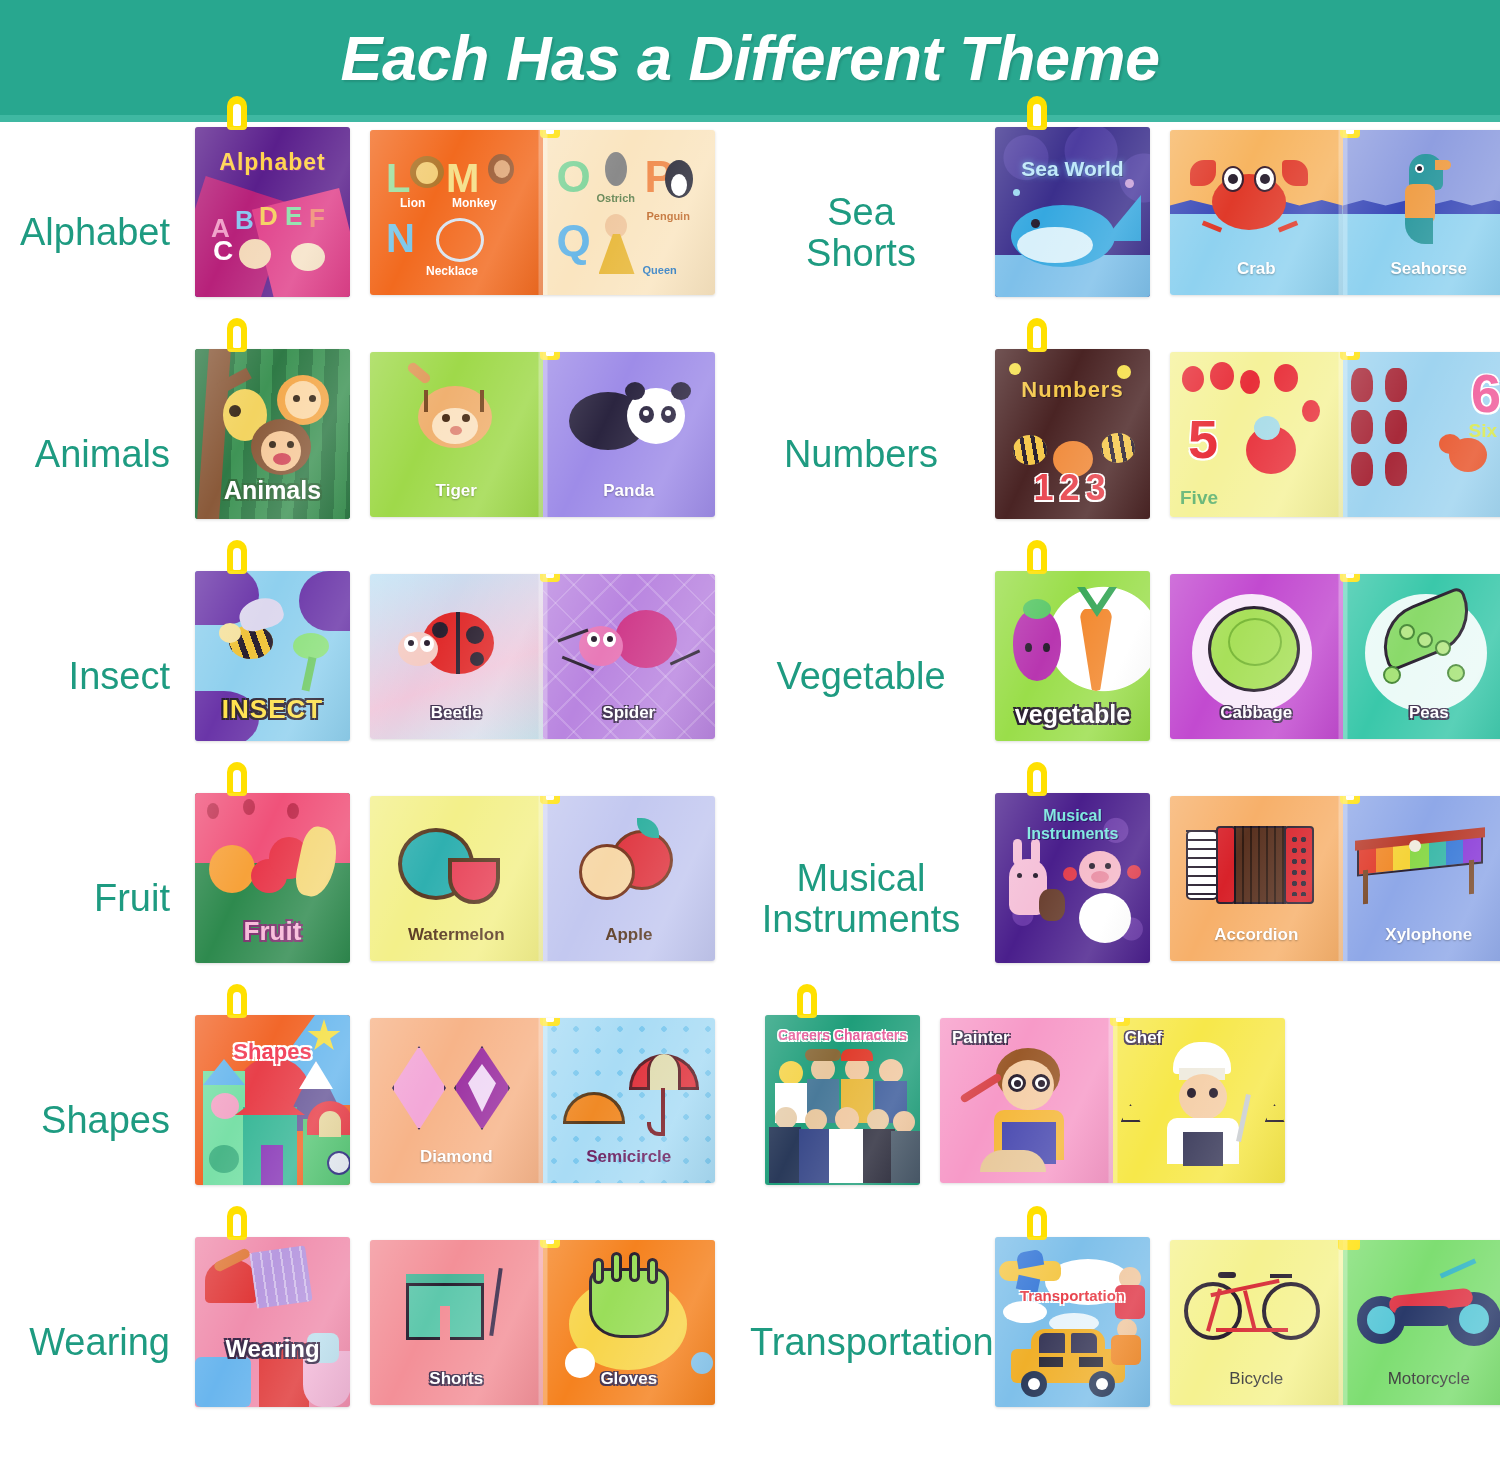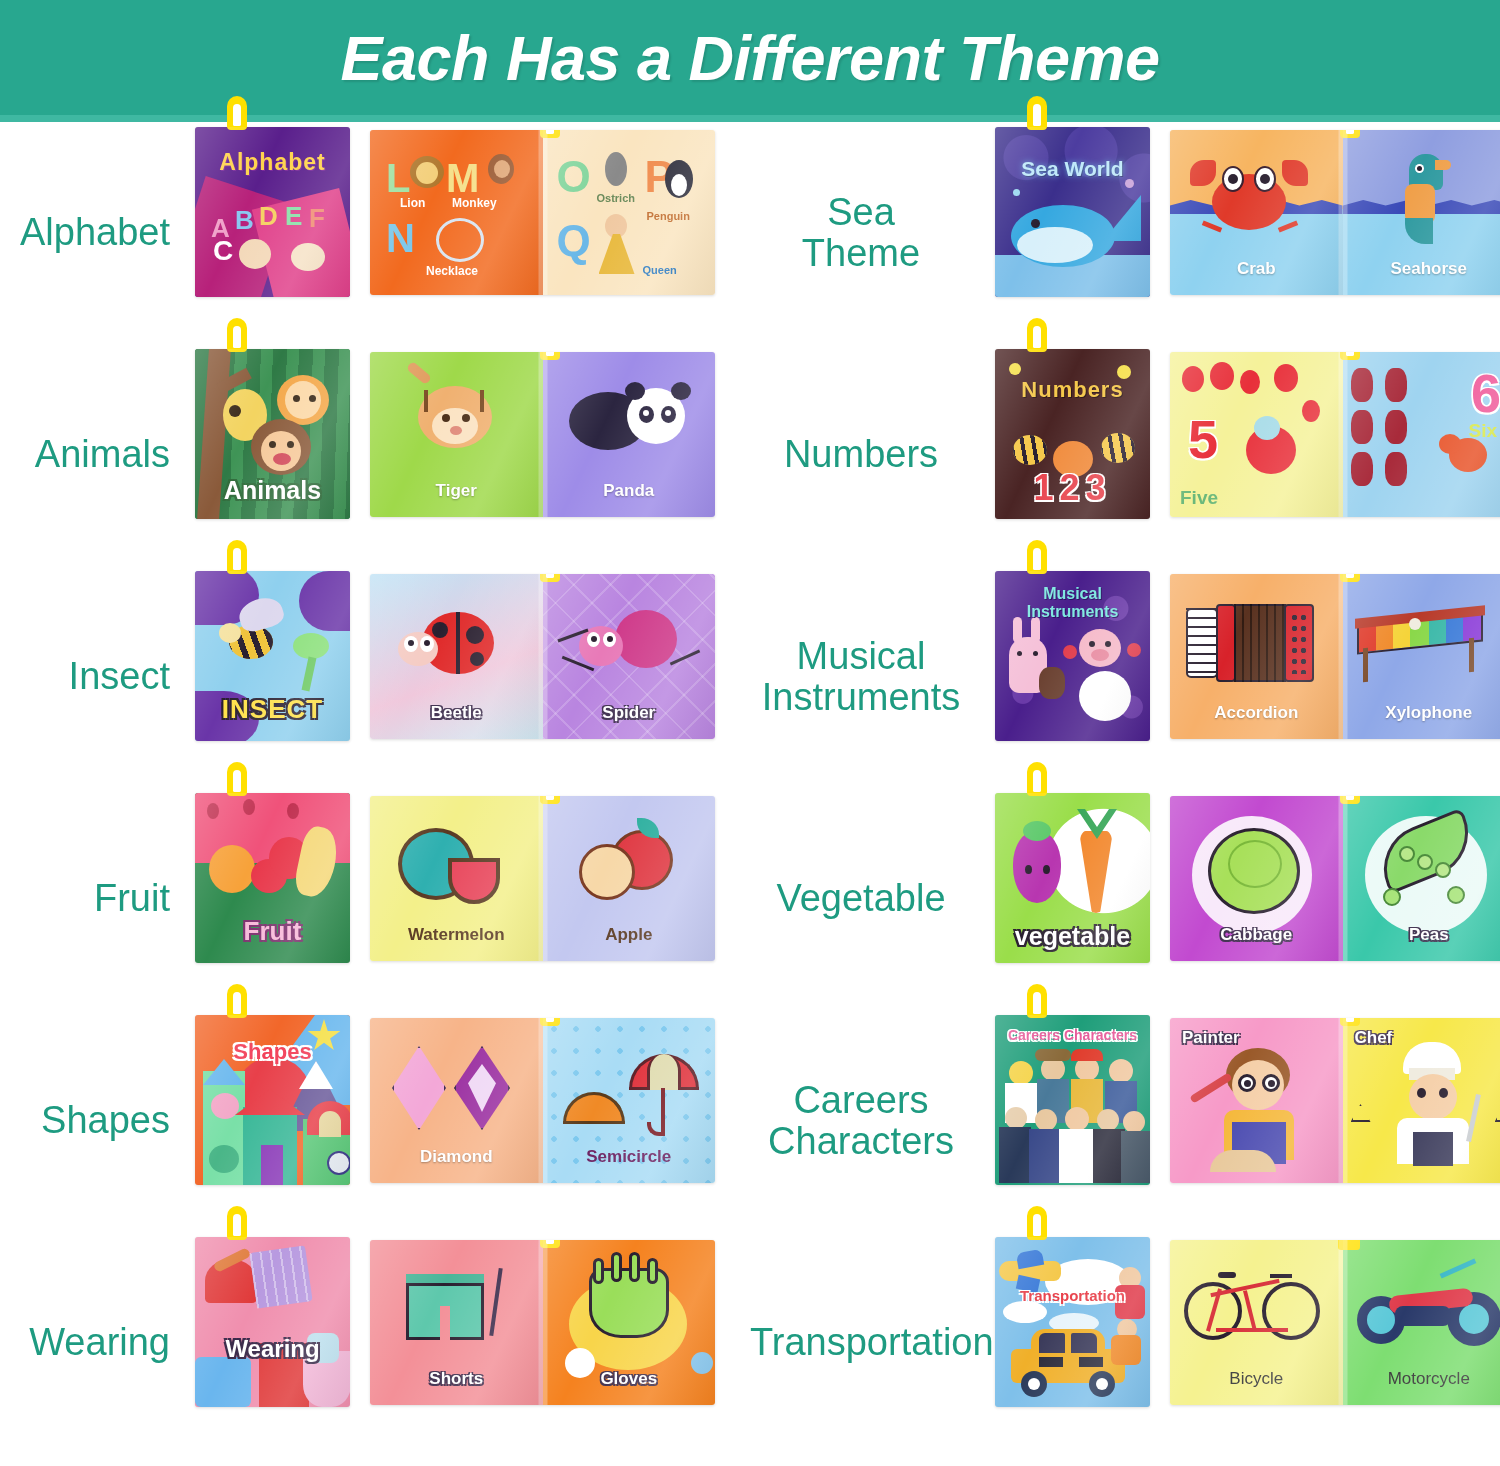--- a/index.html
+++ b/index.html
@@ -441,21 +441,21 @@
         </div>
       </div>
     </div>
 
   </div>
 
   <div class="col col-right">
 
     <div class="row">
       <div class="label">Sea
-Theme</div>
+Shorts</div>
       <div class="books">
         <div class="loop" style="left:47px"></div>
         <div class="cover book" style="background:#3b2f8c;">
           <div class="sh" style="left:0;top:0;width:100%;height:100%;background:radial-gradient(circle at 20% 18%,#4d3da0 22px,transparent 23px),radial-gradient(circle at 62% 14%,#4d3da0 26px,transparent 27px),radial-gradient(circle at 96% 30%,#4d3da0 24px,transparent 25px)"></div>
           <div class="sh" style="left:0;bottom:0;width:100%;height:42px;background:#7ec0ea"></div>
           <div class="sh circ" style="left:16px;top:78px;width:104px;height:62px;background:#35a8e0"></div>
           <div class="sh circ" style="left:22px;top:100px;width:76px;height:36px;background:#d8f0fa"></div>
           <div class="sh circ" style="left:36px;top:92px;width:9px;height:9px;background:#2a2030"></div>
           <div class="sh" style="left:108px;top:68px;width:38px;height:46px;background:#35a8e0;clip-path:polygon(0 100%,100% 0,100% 100%)"></div>
           <div class="sh circ" style="left:18px;top:62px;width:7px;height:7px;background:#9ad8f0"></div>
@@ -524,20 +524,57 @@
             <div class="sh" style="left:8px;top:16px;width:22px;height:34px;background:#a82a3a;border-radius:40%"></div>
             <div class="sh" style="left:42px;top:16px;width:22px;height:34px;background:#a82a3a;border-radius:40%"></div>
             <div class="sh" style="left:8px;top:58px;width:22px;height:34px;background:#a82a3a;border-radius:40%"></div>
             <div class="sh" style="left:42px;top:58px;width:22px;height:34px;background:#a82a3a;border-radius:40%"></div>
             <div class="sh" style="left:8px;top:100px;width:22px;height:34px;background:#a82a3a;border-radius:40%"></div>
             <div class="sh" style="left:42px;top:100px;width:22px;height:34px;background:#a82a3a;border-radius:40%"></div>
             <div class="sh" style="right:14px;top:10px;font-size:54px;font-weight:bold;color:#f05a9a;text-shadow:-1.5px -1.5px 0 #fff,1.5px -1.5px 0 #fff,-1.5px 1.5px 0 #fff,1.5px 1.5px 0 #fff">6</div>
             <div class="sh circ" style="left:106px;top:86px;width:38px;height:34px;background:#e8542a"></div>
             <div class="sh circ" style="left:96px;top:82px;width:22px;height:20px;background:#e8542a"></div>
             <div class="sh" style="right:18px;top:68px;font-size:19px;font-weight:bold;color:#d8e84a">Six</div>
+          </div>
+          <div class="spine"></div>
+        </div>
+      </div>
+    </div>
+
+    <div class="row">
+      <div class="label">Vegetable</div>
+      <div class="books">
+        <div class="loop" style="left:47px"></div>
+        <div class="cover book" style="background:#9ade4a;">
+          <div class="sh" style="left:0;top:0;width:100%;height:100%;background:radial-gradient(ellipse at 70% 40%,#fff 55px,transparent 56px)"></div>
+          <div class="sh" style="left:18px;top:38px;width:48px;height:72px;background:#b836b0;border-radius:46% 46% 50% 50%"></div>
+          <div class="sh" style="left:28px;top:28px;width:28px;height:20px;background:#5ac868;border-radius:50%"></div>
+          <div class="sh circ" style="left:30px;top:72px;width:7px;height:9px;background:#2a2030"></div>
+          <div class="sh circ" style="left:48px;top:72px;width:7px;height:9px;background:#2a2030"></div>
+          <div class="sh" style="left:84px;top:38px;width:34px;height:82px;background:#f2862a;border-radius:20% 20% 50% 50%;clip-path:polygon(0 0,100% 0,62% 100%,38% 100%)"></div>
+          <div class="sh" style="left:82px;top:16px;width:40px;height:30px;background:#3aa85a;clip-path:polygon(50% 100%,0 0,20% 0,50% 60%,80% 0,100% 0)"></div>
+          <div class="ctitle" style="bottom:12px;font-size:25px;color:#fff;text-shadow:-2px -2px 0 #2a2030,2px -2px 0 #2a2030,-2px 2px 0 #2a2030,2px 2px 0 #2a2030;">vegetable</div>
+        </div>
+        <div class="spread book">
+          <div class="loop" style="left:170px;top:-26px"></div>
+          <div class="page" style="background:#c24ad0">
+            <div class="sh circ" style="left:22px;top:20px;width:120px;height:118px;background:rgba(255,255,255,0.88)"></div>
+            <div class="sh circ" style="left:38px;top:32px;width:92px;height:86px;background:#a8e05a;border:3px solid #2a2030"></div>
+            <div class="sh" style="left:58px;top:44px;width:54px;height:48px;border:2px solid #7ab83a;border-radius:50%"></div>
+            <div class="cap outl">Cabbage</div>
+          </div>
+          <div class="page" style="background:#3ac8aa">
+            <div class="sh circ" style="left:22px;top:20px;width:122px;height:118px;background:rgba(255,255,255,0.9)"></div>
+            <div class="sh" style="left:34px;top:28px;width:98px;height:54px;background:#8ada6a;border:3px solid #2a2030;border-radius:50px 10px 50px 10px;transform:rotate(-22deg)"></div>
+            <div class="sh circ" style="left:56px;top:50px;width:16px;height:16px;background:#b8e88a;border:2px solid #4a8a3a"></div>
+            <div class="sh circ" style="left:74px;top:58px;width:16px;height:16px;background:#b8e88a;border:2px solid #4a8a3a"></div>
+            <div class="sh circ" style="left:92px;top:66px;width:16px;height:16px;background:#b8e88a;border:2px solid #4a8a3a"></div>
+            <div class="sh circ" style="left:40px;top:92px;width:18px;height:18px;background:#a8e47a;border:2px solid #4a8a3a"></div>
+            <div class="sh circ" style="left:104px;top:90px;width:18px;height:18px;background:#a8e47a;border:2px solid #4a8a3a"></div>
+            <div class="cap outl">Peas</div>
           </div>
           <div class="spine"></div>
         </div>
       </div>
     </div>
 
     <div class="row">
       <div class="label">Musical
 Instruments</div>
       <div class="books">
@@ -579,59 +616,20 @@
             <div class="sh" style="left:126px;top:64px;width:5px;height:34px;background:#7a4a2a;transform:skewY(-6deg)"></div>
             <div class="sh circ" style="left:66px;top:44px;width:12px;height:12px;background:#f0ece0"></div>
             <div class="cap white">Xylophone</div>
           </div>
           <div class="spine"></div>
         </div>
       </div>
     </div>
 
     <div class="row">
-      <div class="label">Vegetable</div>
-      <div class="books">
-        <div class="loop" style="left:47px"></div>
-        <div class="cover book" style="background:#9ade4a;">
-          <div class="sh" style="left:0;top:0;width:100%;height:100%;background:radial-gradient(ellipse at 70% 40%,#fff 55px,transparent 56px)"></div>
-          <div class="sh" style="left:18px;top:38px;width:48px;height:72px;background:#b836b0;border-radius:46% 46% 50% 50%"></div>
-          <div class="sh" style="left:28px;top:28px;width:28px;height:20px;background:#5ac868;border-radius:50%"></div>
-          <div class="sh circ" style="left:30px;top:72px;width:7px;height:9px;background:#2a2030"></div>
-          <div class="sh circ" style="left:48px;top:72px;width:7px;height:9px;background:#2a2030"></div>
-          <div class="sh" style="left:84px;top:38px;width:34px;height:82px;background:#f2862a;border-radius:20% 20% 50% 50%;clip-path:polygon(0 0,100% 0,62% 100%,38% 100%)"></div>
-          <div class="sh" style="left:82px;top:16px;width:40px;height:30px;background:#3aa85a;clip-path:polygon(50% 100%,0 0,20% 0,50% 60%,80% 0,100% 0)"></div>
-          <div class="ctitle" style="bottom:12px;font-size:25px;color:#fff;text-shadow:-2px -2px 0 #2a2030,2px -2px 0 #2a2030,-2px 2px 0 #2a2030,2px 2px 0 #2a2030;">vegetable</div>
-        </div>
-        <div class="spread book">
-          <div class="loop" style="left:170px;top:-26px"></div>
-          <div class="page" style="background:#c24ad0">
-            <div class="sh circ" style="left:22px;top:20px;width:120px;height:118px;background:rgba(255,255,255,0.88)"></div>
-            <div class="sh circ" style="left:38px;top:32px;width:92px;height:86px;background:#a8e05a;border:3px solid #2a2030"></div>
-            <div class="sh" style="left:58px;top:44px;width:54px;height:48px;border:2px solid #7ab83a;border-radius:50%"></div>
-            <div class="cap outl">Cabbage</div>
-          </div>
-          <div class="page" style="background:#3ac8aa">
-            <div class="sh circ" style="left:22px;top:20px;width:122px;height:118px;background:rgba(255,255,255,0.9)"></div>
-            <div class="sh" style="left:34px;top:28px;width:98px;height:54px;background:#8ada6a;border:3px solid #2a2030;border-radius:50px 10px 50px 10px;transform:rotate(-22deg)"></div>
-            <div class="sh circ" style="left:56px;top:50px;width:16px;height:16px;background:#b8e88a;border:2px solid #4a8a3a"></div>
-            <div class="sh circ" style="left:74px;top:58px;width:16px;height:16px;background:#b8e88a;border:2px solid #4a8a3a"></div>
-            <div class="sh circ" style="left:92px;top:66px;width:16px;height:16px;background:#b8e88a;border:2px solid #4a8a3a"></div>
-            <div class="sh circ" style="left:40px;top:92px;width:18px;height:18px;background:#a8e47a;border:2px solid #4a8a3a"></div>
-            <div class="sh circ" style="left:104px;top:90px;width:18px;height:18px;background:#a8e47a;border:2px solid #4a8a3a"></div>
-            <div class="cap outl">Peas</div>
-          </div>
-          <div class="spine"></div>
-        </div>
-      </div>
-    </div>
-
-    <div class="row">
-      <div class="label">Careers
-Characters</div>
       <div class="books">
         <div class="loop" style="left:47px"></div>
         <div class="cover book" style="background:#1f9e7a;">
           <div class="ctitle" style="top:12px;font-size:14px;color:#e85a9a;text-shadow:-1.5px -1.5px 0 #fff,1.5px -1.5px 0 #fff,-1.5px 1.5px 0 #fff,1.5px 1.5px 0 #fff;">Careers Characters</div>
           <div class="sh circ" style="left:14px;top:46px;width:24px;height:24px;background:#f5d44a"></div>
           <div class="sh" style="left:10px;top:68px;width:32px;height:40px;background:#fff"></div>
           <div class="sh circ" style="left:46px;top:42px;width:24px;height:24px;background:#e8c8a0"></div>
           <div class="sh" style="left:40px;top:34px;width:36px;height:12px;background:#8a6a3a;border-radius:12px"></div>
           <div class="sh" style="left:42px;top:64px;width:32px;height:44px;background:#4a7a9a"></div>
           <div class="sh circ" style="left:80px;top:42px;width:24px;height:24px;background:#f0c8a0"></div>

